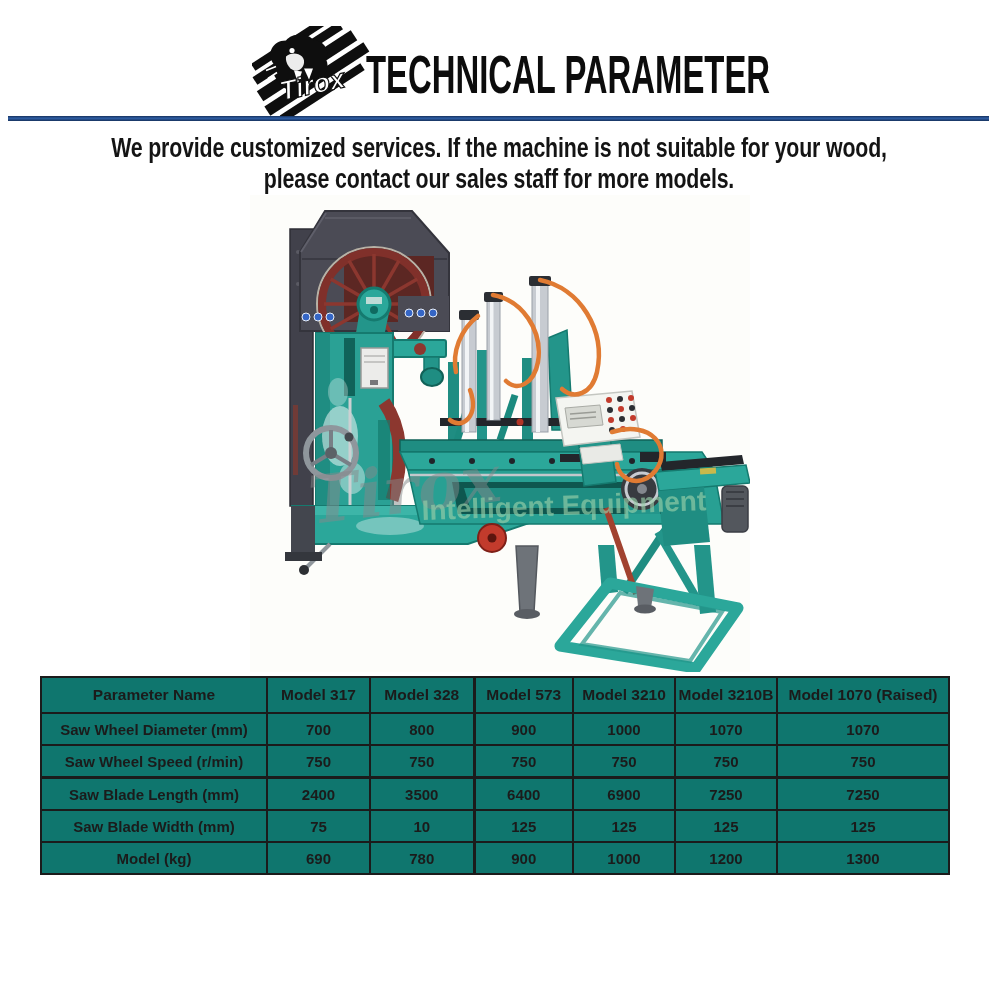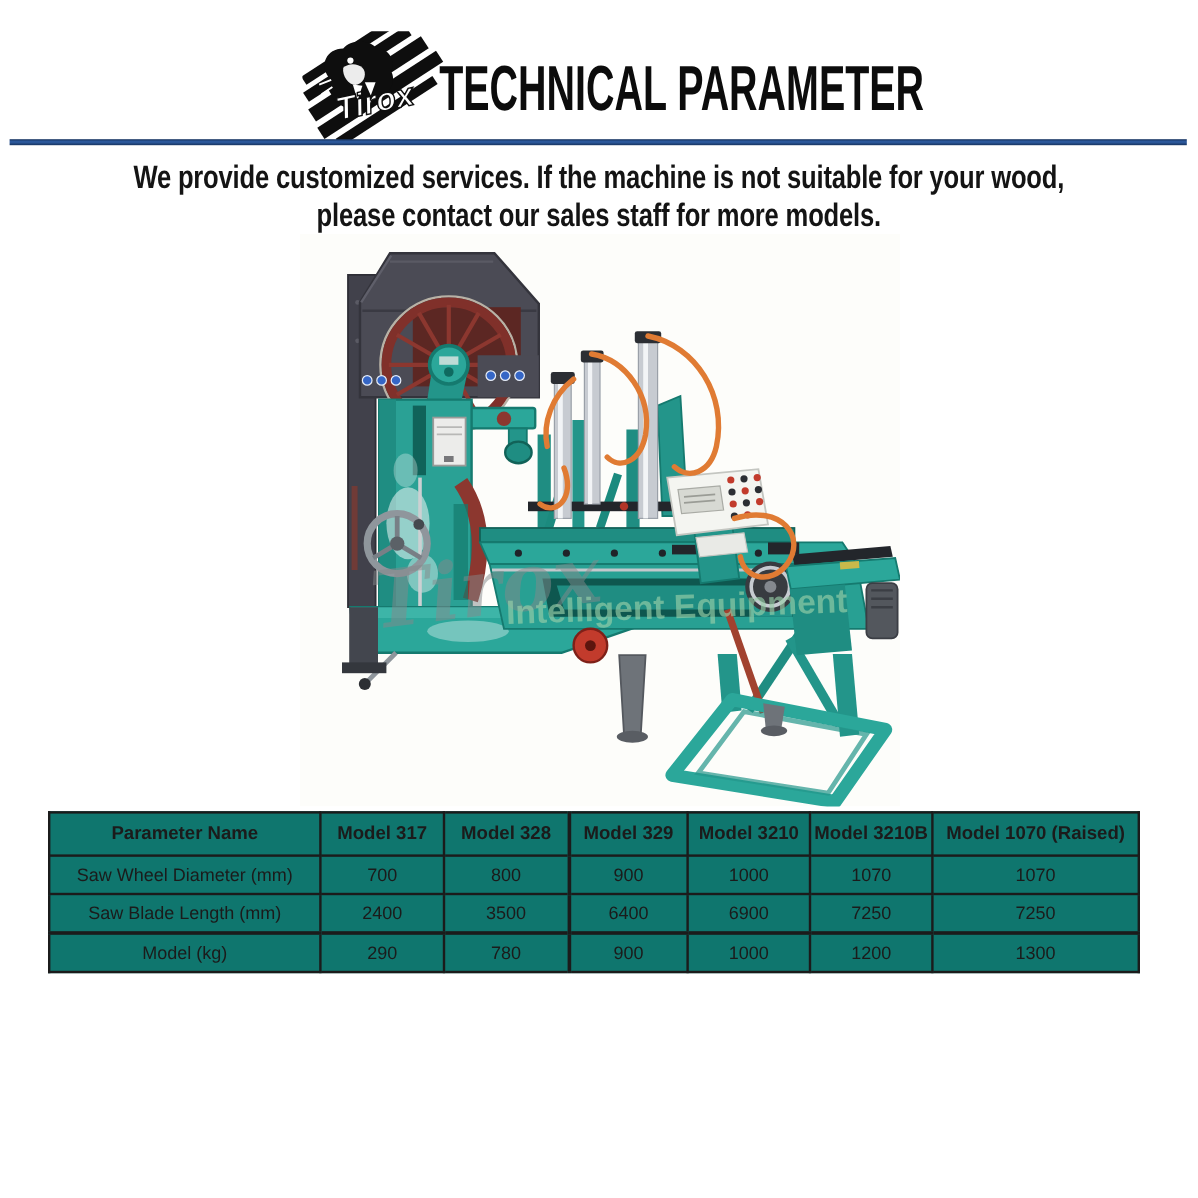--- a/index.html
+++ b/index.html
@@ -17,21 +17,21 @@
          font-size:27px;font-weight:700;line-height:31px;color:#141414;
          transform:scaleX(0.79);transform-origin:50% 0;letter-spacing:-0.2px;}
   
   .machine{position:absolute;left:250px;top:195px;width:500px;height:477px;}
   
   table.spec{position:absolute;left:40px;top:676px;width:908px;border-collapse:collapse;
              table-layout:fixed;background:#0f766e;}
   table.spec th,table.spec td{border:2px solid #1b1b1b;text-align:center;vertical-align:middle;
              font-size:15px;color:#1b1b1b;padding:0 2px;overflow:hidden;}
   table.spec th{height:34px;font-weight:700;font-size:15.5px;}
-  table.spec td{height:30px;font-weight:400;}
+  table.spec td{height:30px;font-weight:700;}
   table.spec td.param{font-size:15px;}
   
   table.spec th:nth-child(4),table.spec td:nth-child(4){border-left-width:3px;}
   table.spec tbody tr:nth-child(3) td{border-top-width:3px;}
   table.spec tbody tr:nth-child(6) td{border-top-width:3px;}
 </style>
 </head>
 <body>
 
 <div class="page">
@@ -273,48 +273,66 @@
       <col style="width:99px">
         <col style="width:102px">
         <col style="width:102px">
       <col style="width:172px">
     </colgroup>
     <thead>
         <tr id="spec-head">
           <th>Parameter Name</th>
           <th>Model 317</th>
           <th>Model 328</th>
-          <th>Model 329</th>
+          <th>Model 573</th>
           <th>Model 3210</th>
           <th>Model 3210B</th>
           <th>Model 1070 (Raised)</th>
         </tr>
       </thead>
     <tbody id="spec-body">
         <tr>
           <td class="param">Saw Wheel Diameter (mm)</td>
           <td>700</td>
           <td>800</td>
           <td>900</td>
           <td>1000</td>
           <td>1070</td>
           <td>1070</td>
         </tr>
         <tr>
+          <td class="param">Saw Wheel Speed (r/min)</td>
+          <td>750</td>
+          <td>750</td>
+          <td>750</td>
+          <td>750</td>
+          <td>750</td>
+          <td>750</td>
+        </tr>
+        <tr>
           <td class="param">Saw Blade Length (mm)</td>
           <td>2400</td>
           <td>3500</td>
           <td>6400</td>
           <td>6900</td>
           <td>7250</td>
           <td>7250</td>
         </tr>
         <tr>
+          <td class="param">Saw Blade Width (mm)</td>
+          <td>75</td>
+          <td>10</td>
+          <td>125</td>
+          <td>125</td>
+          <td>125</td>
+          <td>125</td>
+        </tr>
+        <tr>
           <td class="param">Model (kg)</td>
-          <td>290</td>
+          <td>690</td>
           <td>780</td>
           <td>900</td>
           <td>1000</td>
           <td>1200</td>
           <td>1300</td>
         </tr>
       </tbody>
   </table>
 
 </div>

